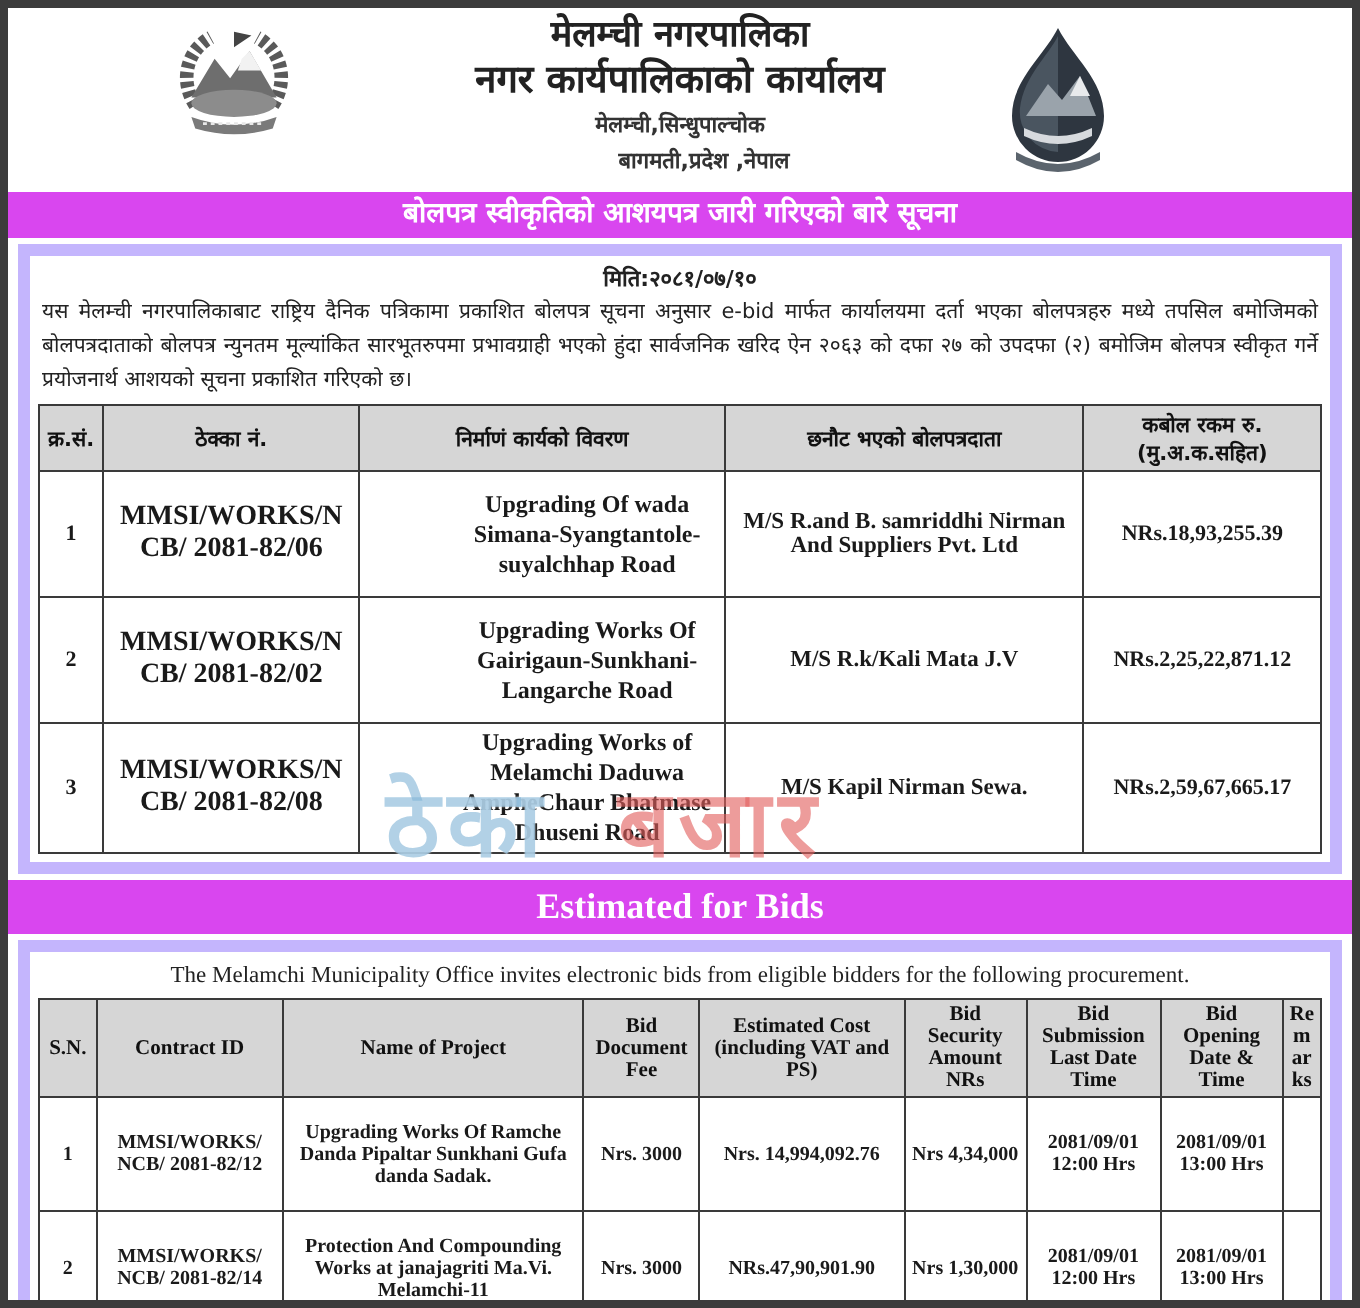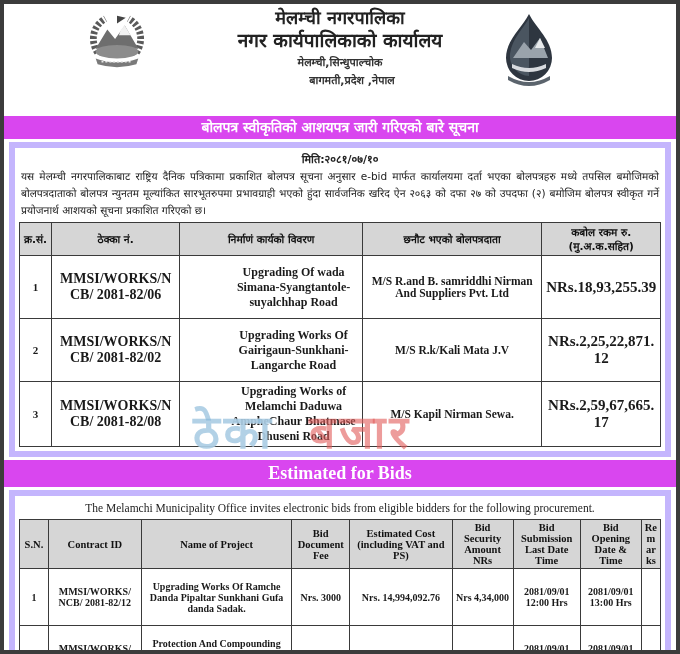--- a/index.html
+++ b/index.html
@@ -4,21 +4,21 @@
 <style>
   * { box-sizing: border-box; margin: 0; padding: 0; }
   html,body { width:680px; height:654px; }
   body { font-family:"Liberation Serif", serif; background:#888; }
   .page {
     position:relative; width:680px; height:654px;
     border:4px solid #3c3c3c; background:#fff; overflow:hidden;
     display:flex; flex-direction:column;
   }
   
-  .letterhead { position:relative; height:112px; flex:0 0 auto; }
+  .letterhead { position:relative; height:92px; flex:0 0 auto; }
   .emblem-left { position:absolute; left:82px; top:6px; }
   .emblem-right { position:absolute; right:118px; top:8px; }
   .head-titles { position:absolute; left:0; right:0; top:4px; text-align:center;
     font-family:"DejaVu Sans", sans-serif; }
   .title-1 { font-size:18px; font-weight:bold; color:#222; line-height:1.15; }
   .title-2 { font-size:19px; font-weight:bold; color:#222; line-height:1.2; }
   .title-3 { font-size:11px; font-weight:bold; color:#333; margin-top:3px; }
   .title-4 { font-size:11px; font-weight:bold; color:#333; margin-top:3px;padding-left:24px; }
   
   .bar { background:#d946ef; color:#fff; text-align:center; flex:0 0 auto; }
@@ -37,21 +37,21 @@
   table { width:100%; border-collapse:collapse; table-layout:fixed; }
   th, td { border:1px solid #3a3a3a; text-align:center; vertical-align:middle;
     padding:2px 3px; word-wrap:break-word; }
   thead th { background:#d6d6d6; font-weight:bold; color:#111; }
   .award-table th { font-size:10.5px; height:30px; font-family:"DejaVu Sans", sans-serif; }
   .award-table td { font-weight:bold; color:#1a1a1a; }
   .award-table .c-sn   { font-size:11px; }
   .award-table .c-con  { font-size:14px; }
   .award-table .c-work { font-size:12px;padding-left:48px; }
   .award-table .c-bid  { font-size:11.5px; }
-  .award-table .c-amt  { font-size:15px; }
+  .award-table .c-amt  { font-size:11px; }
   .award-table tbody tr { height:63px; }
   .bid-table thead th { font-size:10.5px; height:42px; }
   .bid-table td { font-weight:bold; font-size:10px; color:#1a1a1a; }
   .bid-table tbody tr { height:57px; }
   
   .watermark { position:absolute; left:178px; bottom:-10px; z-index:5;
     font-family:"DejaVu Sans", sans-serif; font-weight:bold; font-size:46px;
     letter-spacing:4px; pointer-events:none; white-space:nowrap; }
   .wm-1 { color:rgba(130,180,215,0.62); text-shadow:0 0 1px rgba(255,255,255,0.8); }
   .wm-2 { color:rgba(226,96,94,0.62); margin-left:14px; }

